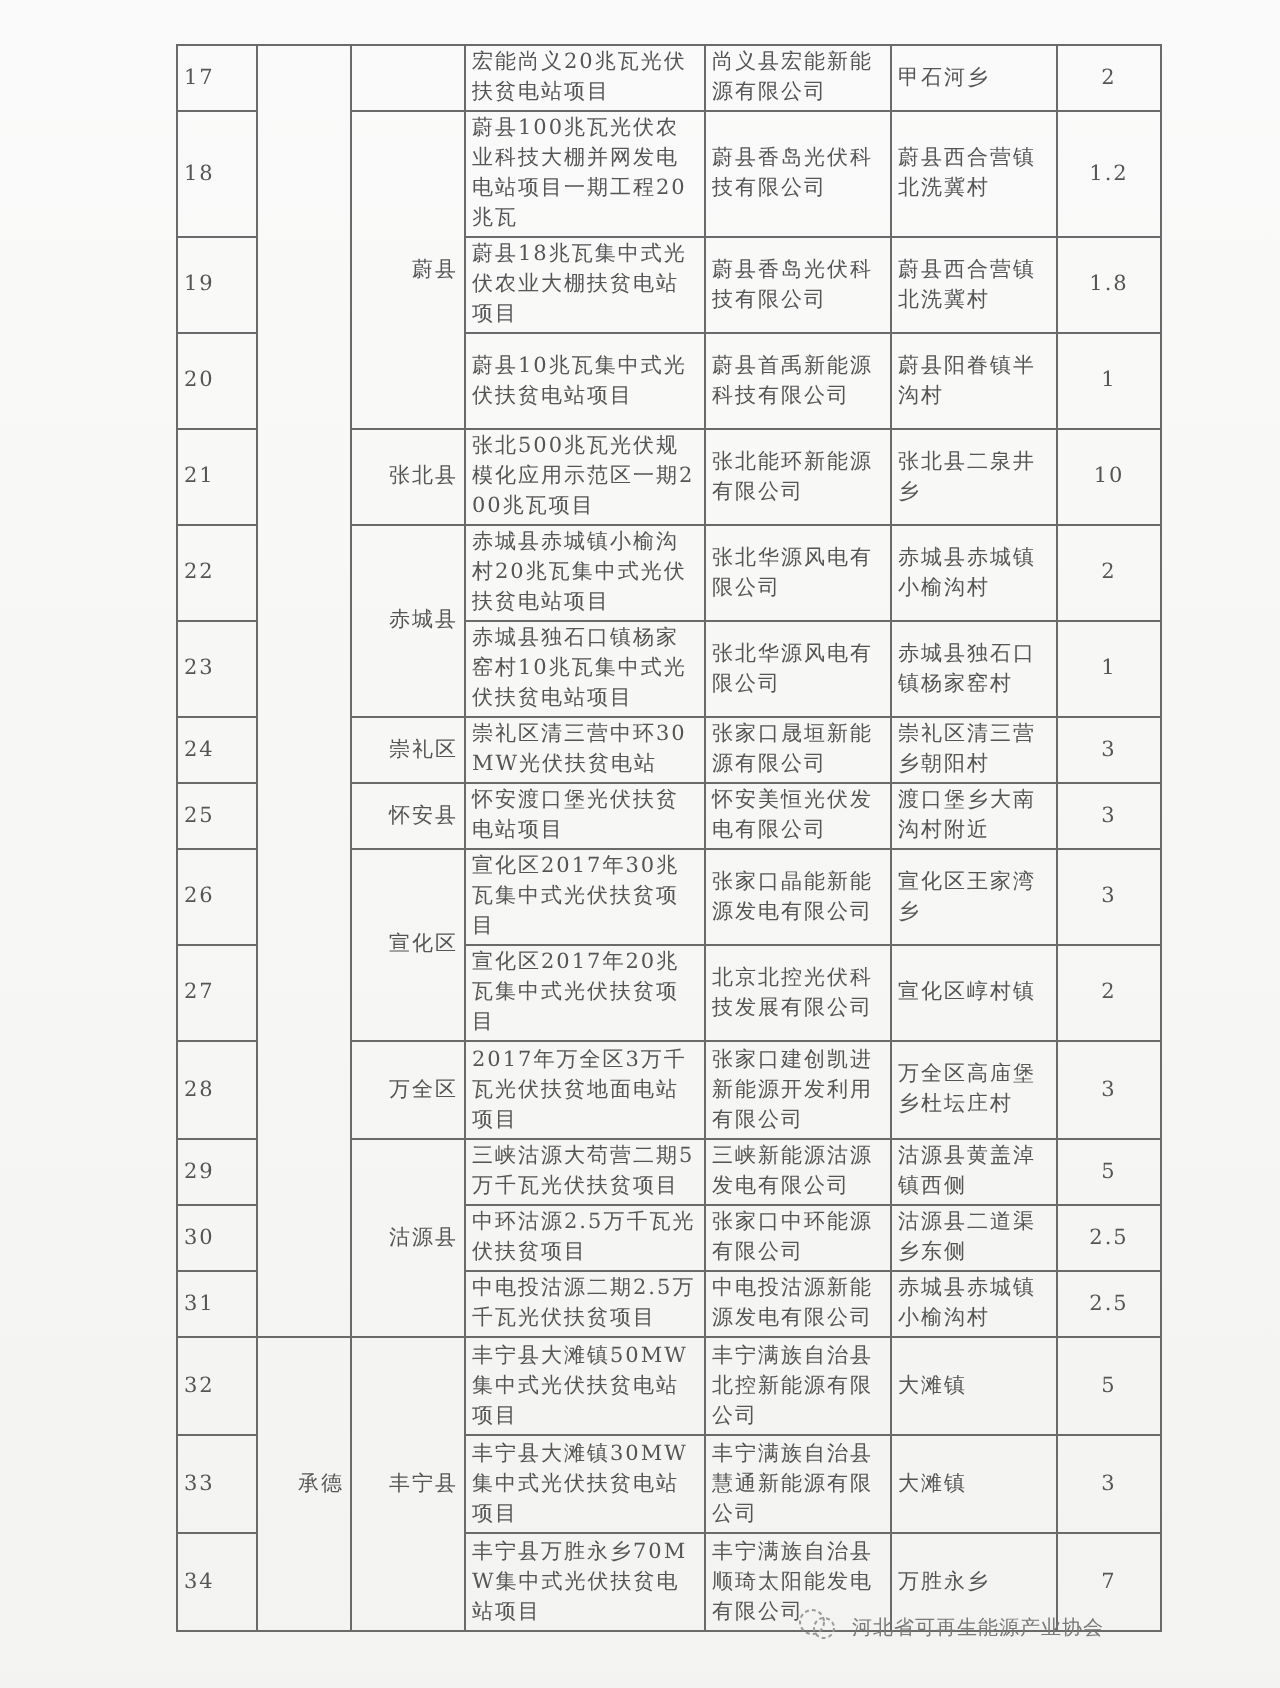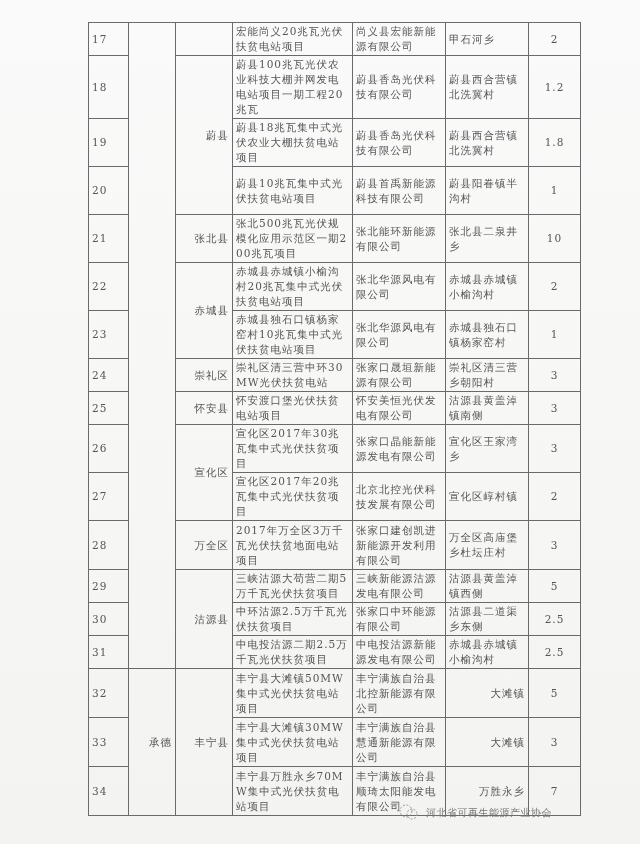--- a/index.html
+++ b/index.html
@@ -27,21 +27,21 @@
       font-size: 10.5px;
       line-height: 15px;
       color: #555;
       letter-spacing: 1px;
       word-break: break-all;
     }
     td.num { font-size: 10.5px; letter-spacing: 0; }
     td.city, td.county { text-align: right; font-size: 11px; }
     td.proj, td.comp { text-align: left; }
     td.loc { text-align: left; margin-top: 11px; }
-    td.loc.center { text-align: right; }
+    td.loc.center { text-align: left; }
     td.cap { text-align: center; letter-spacing: 0; font-size: 11px; }
     .footer {
       position: absolute; left: 398px; top: 803px;
       display: flex; align-items: center; gap: 6px;
       font-family: "DejaVu Sans", "Liberation Sans", sans-serif;
       font-size: 10px; color: #777;
       letter-spacing: 0.5px;
     }
     .footer svg { width: 22px; height: 18px; }
   </style>
@@ -129,21 +129,21 @@
         <td class="comp">张家口晟垣新能源有限公司</td>
         <td class="loc">崇礼区清三营乡朝阳村</td>
         <td class="cap">3</td>
       </tr>
 
       <tr style="height:33px">
         <td class="num">25</td>
         <td class="county">怀安县</td>
         <td class="proj">怀安渡口堡光伏扶贫电站项目</td>
         <td class="comp">怀安美恒光伏发电有限公司</td>
-        <td class="loc">沽源县黄盖淖镇南侧</td>
+        <td class="loc">渡口堡乡大南沟村附近</td>
         <td class="cap">3</td>
       </tr>
 
       <tr style="height:33px">
         <td class="num">26</td>
         <td class="county" rowspan="2">宣化区</td>
         <td class="proj">宣化区2017年30兆瓦集中式光伏扶贫项目</td>
         <td class="comp">张家口晶能新能源发电有限公司</td>
         <td class="loc">宣化区王家湾乡</td>
         <td class="cap">3</td>

